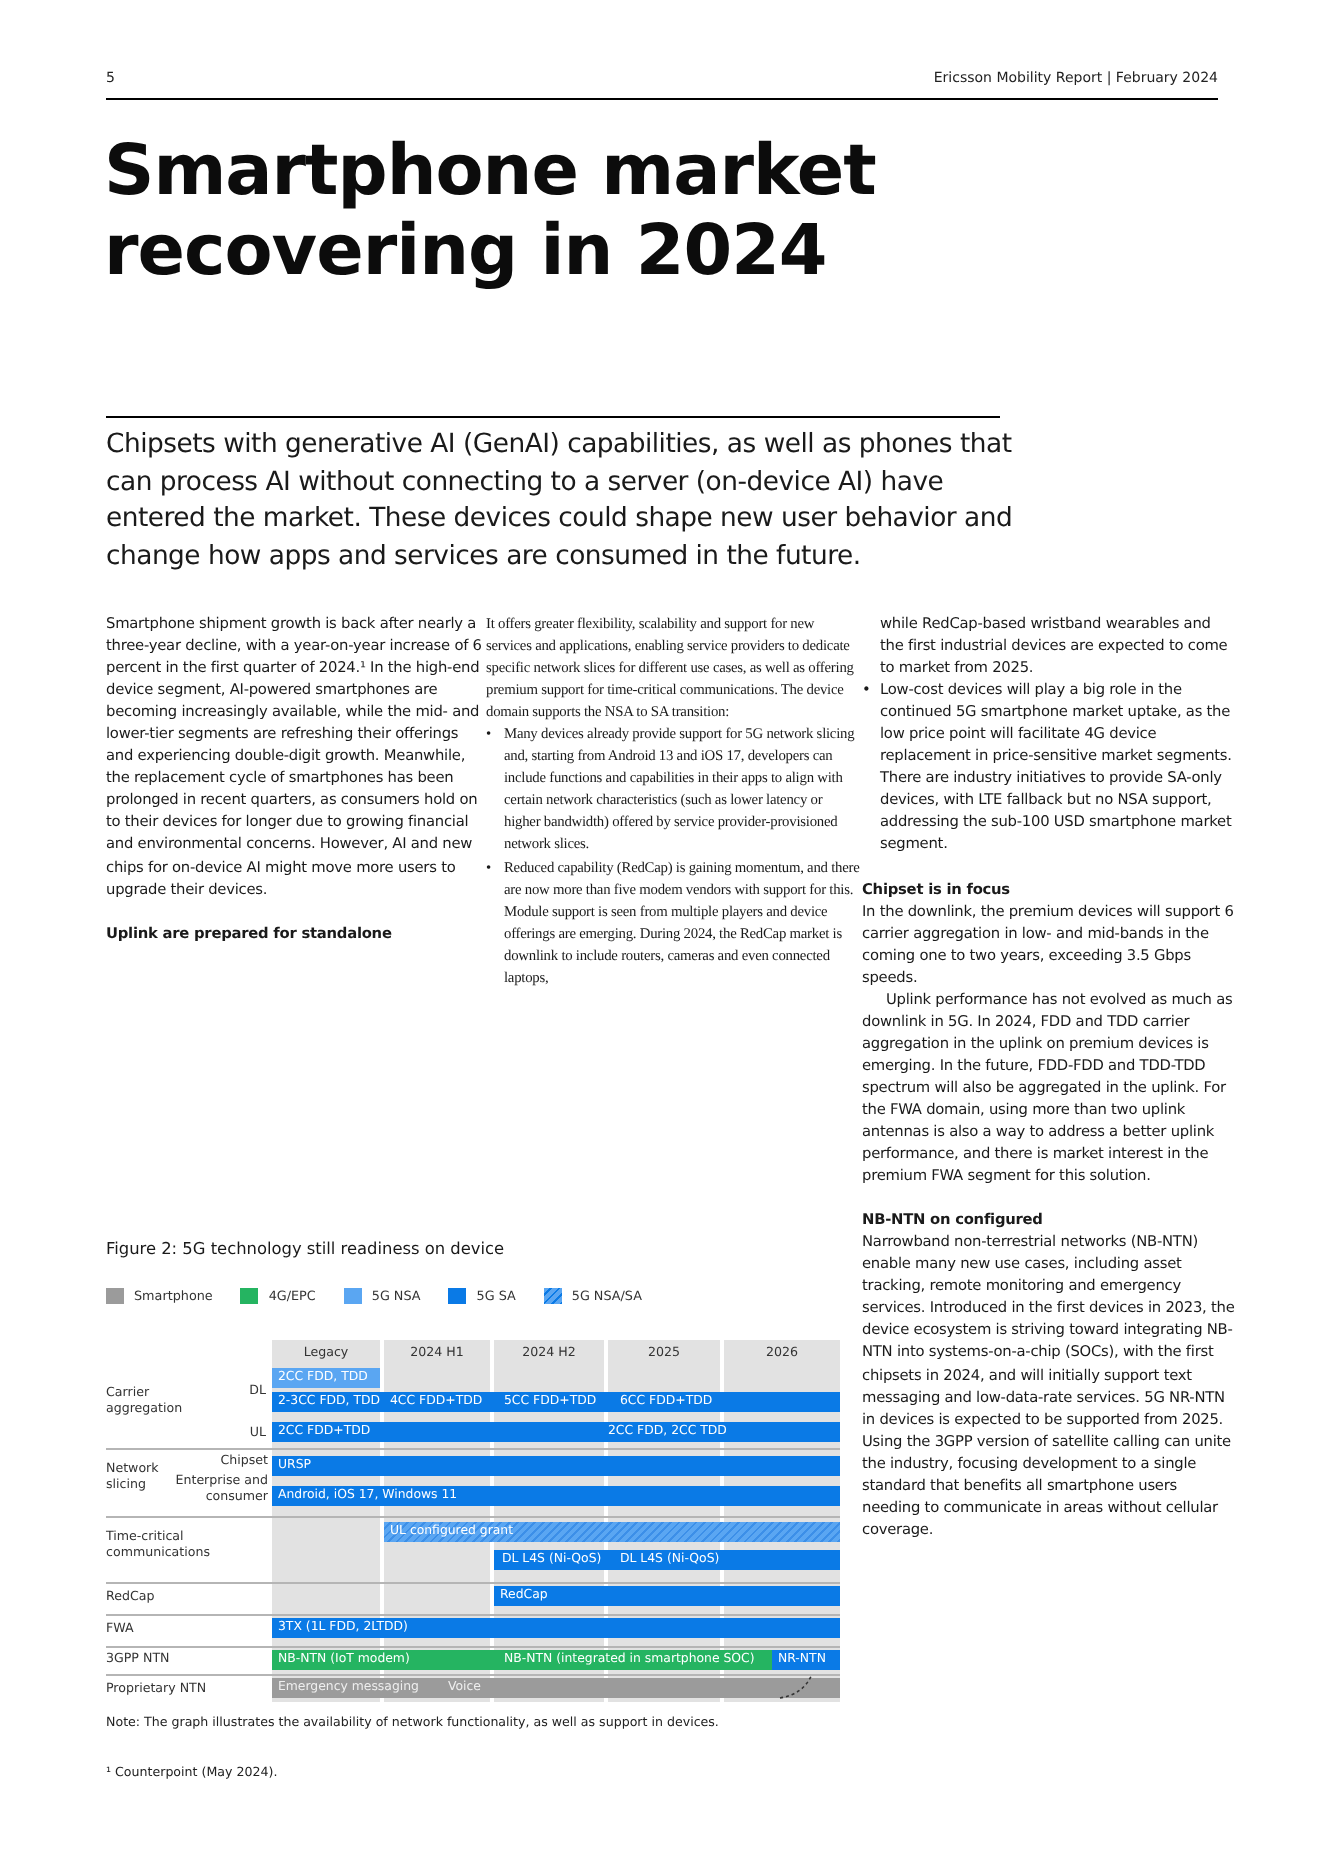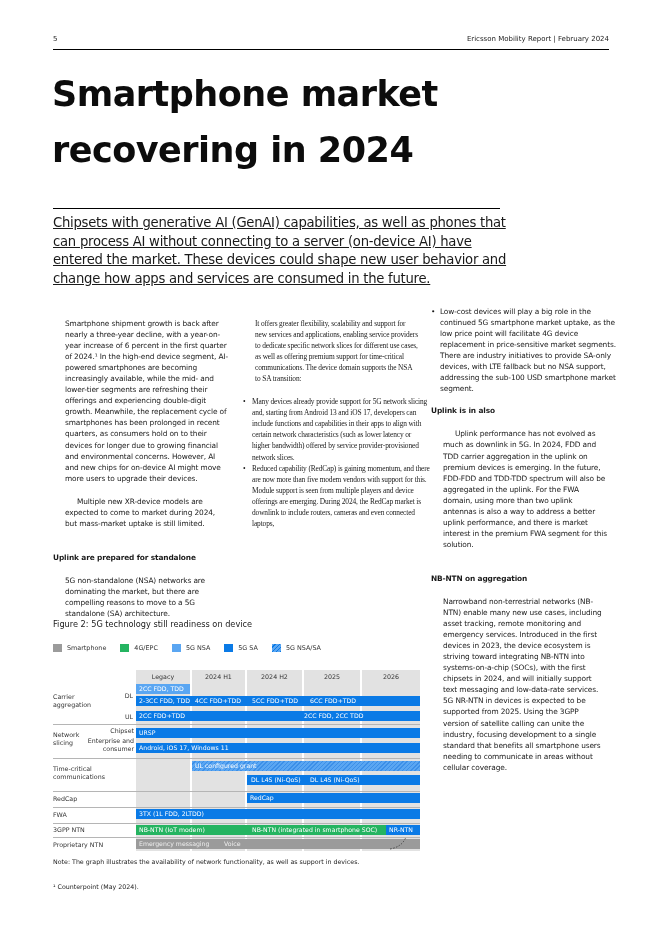--- a/index.html
+++ b/index.html
@@ -2,25 +2,25 @@
 <html><head>
 <meta charset="utf-8">
 <style>
   * { box-sizing: border-box; margin: 0; padding: 0; }
   html, body { width: 662px; height: 936px; background: #fff; }
   body { position: relative; font-family: "DejaVu Sans", sans-serif; color: #1a1a1a; overflow: hidden; }
   .abs { position: absolute; }
   .hdr-page { left: 53px; top: 35px; font-size: 7px; color: #222; }
   .hdr-report { right: 53px; top: 35px; font-size: 7px; color: #222; }
   .hdr-rule { left: 53px; top: 49px; width: 556px; height: 1px; background: #000; }
-  .title { left: 52px; top: 66px; width: 420px; font-size: 35px; line-height: 56px; font-weight: bold; letter-spacing: -0.5px; color: #0c0c0c; }
+  .title { left: 52px; top: 66px; width: 420px; font-size: 35px; line-height: 40px; font-weight: bold; letter-spacing: -0.5px; color: #0c0c0c; }
   .lead-rule { left: 53px; top: 208px; width: 447px; height: 1px; background: #000; }
-  .lead { left: 53px; top: 214px; width: 460px; font-size: 13.2px; line-height: 18.6px; color: #1a1a1a; letter-spacing: -0.25px; text-decoration: underline; }
+  .lead { left: 53px; top: 214px; width: 460px; font-size: 13.2px; line-height: 18.6px; color: #1a1a1a; letter-spacing: -0.25px; }
   .col { top: 306px; width: 188px; font-size: 7.4px; line-height: 11.05px; color: #1a1a1a; letter-spacing: -0.12px; }
-  .col p { margin: 12px; }
+  .col p { margin: 0; }
   .col .indent { text-indent: 12px; }
   .col .gap { height: 11px; }
   .col h4 { font-size: 7.4px; font-weight: bold; line-height: 11.05px; }
   .col ul { list-style: none; }
   .col li { position: relative; padding-left: 9px; }
   .col li::before { content: "•"; position: absolute; left: 0; top: 0; }
   .col1 { left: 53px; }
   .col2 { left: 243px; font-family: Liberation Serif, serif; }
   .col3 { left: 431px; }
   .col3 .cont { padding-left: 9px; }
@@ -59,43 +59,43 @@
 <div class="abs hdr-report">Ericsson Mobility Report  |  February 2024</div>
 <div class="abs hdr-rule"></div>
 
 <h1 class="abs title">Smartphone market recovering in 2024</h1>
 
 <div class="abs lead-rule"></div>
 <p class="abs lead">Chipsets with generative AI (GenAI) capabilities, as well as phones that can process AI without connecting to a server (on-device AI) have entered the market. These devices could shape new user behavior and change how apps and services are consumed in the future.</p>
 
 <div class="abs col col1">
   <p>Smartphone shipment growth is back after nearly a three-year decline, with a year-on-year increase of 6 percent in the first quarter of 2024.¹ In the high-end device segment, AI-powered smartphones are becoming increasingly available, while the mid- and lower-tier segments are refreshing their offerings and experiencing double-digit growth. Meanwhile, the replacement cycle of smartphones has been prolonged in recent quarters, as consumers hold on to their devices for longer due to growing financial and environmental concerns. However, AI and new chips for on-device AI might move more users to upgrade their devices.</p>
-  <p class="indent">Multiple new XR-device models are expected to come to market during 2024, but mass-market uptake is still limited.</p>
   <div class="gap"></div>
   <h4>Uplink are prepared for standalone</h4>
-  <p>5G non-standalone (NSA) networks are dominating the market, but there are compelling reasons to move to a 5G standalone (SA) architecture.</p>
 </div>
 
 <div class="abs col col2">
   <p>It offers greater flexibility, scalability and support for new services and applications, enabling service providers to dedicate specific network slices for different use cases, as well as offering premium support for time-critical communications. The device domain supports the NSA to SA transition:</p>
   <ul>
     <li>Many devices already provide support for 5G network slicing and, starting from Android 13 and iOS 17, developers can include functions and capabilities in their apps to align with certain network characteristics (such as lower latency or higher bandwidth) offered by service provider-provisioned network slices.</li>
     <li>Reduced capability (RedCap) is gaining momentum, and there are now more than five modem vendors with support for this. Module support is seen from multiple players and device offerings are emerging. During 2024, the RedCap market is downlink to include routers, cameras and even connected laptops,</li>
   </ul>
 </div>
 
 <div class="abs col col3">
+  <p class="cont">while RedCap-based wristband wearables and the first industrial devices are expected to come to market from 2025.</p>
   <ul>
     <li>Low-cost devices will play a big role in the continued 5G smartphone market uptake, as the low price point will facilitate 4G device replacement in price-sensitive market segments. There are industry initiatives to provide SA-only devices, with LTE fallback but no NSA support, addressing the sub-100 USD smartphone market segment.</li>
   </ul>
   <div class="gap"></div>
-  <h4>Uplink is in also</h4>
+  <h4>Chipset is in focus</h4>
+  <p>In the downlink, the premium devices will support 6 carrier aggregation in low- and mid-bands in the coming one to two years, exceeding 3.5 Gbps speeds.</p>
   <p class="indent">Uplink performance has not evolved as much as downlink in 5G. In 2024, FDD and TDD carrier aggregation in the uplink on premium devices is emerging. In the future, FDD-FDD and TDD-TDD spectrum will also be aggregated in the uplink. For the FWA domain, using more than two uplink antennas is also a way to address a better uplink performance, and there is market interest in the premium FWA segment for this solution.</p>
   <div class="gap"></div>
-  <h4>NB-NTN on aggregation</h4>
+  <h4>NB-NTN on configured</h4>
   <p>Narrowband non-terrestrial networks (NB-NTN) enable many new use cases, including asset tracking, remote monitoring and emergency services. Introduced in the first devices in 2023, the device ecosystem is striving toward integrating NB-NTN into systems-on-a-chip (SOCs), with the first chipsets in 2024, and will initially support text messaging and low-data-rate services. 5G NR-NTN in devices is expected to be supported from 2025. Using the 3GPP version of satellite calling can unite the industry, focusing development to a single standard that benefits all smartphone users needing to communicate in areas without cellular coverage.</p>
 </div>
 
 <div class="abs fig-title">Figure 2: 5G technology still readiness on device</div>
 <div class="abs legend">
   <span class="item">
       <span class="sw sw-prop"></span>
       <span>Smartphone</span>
     </span>
   <span class="item">

